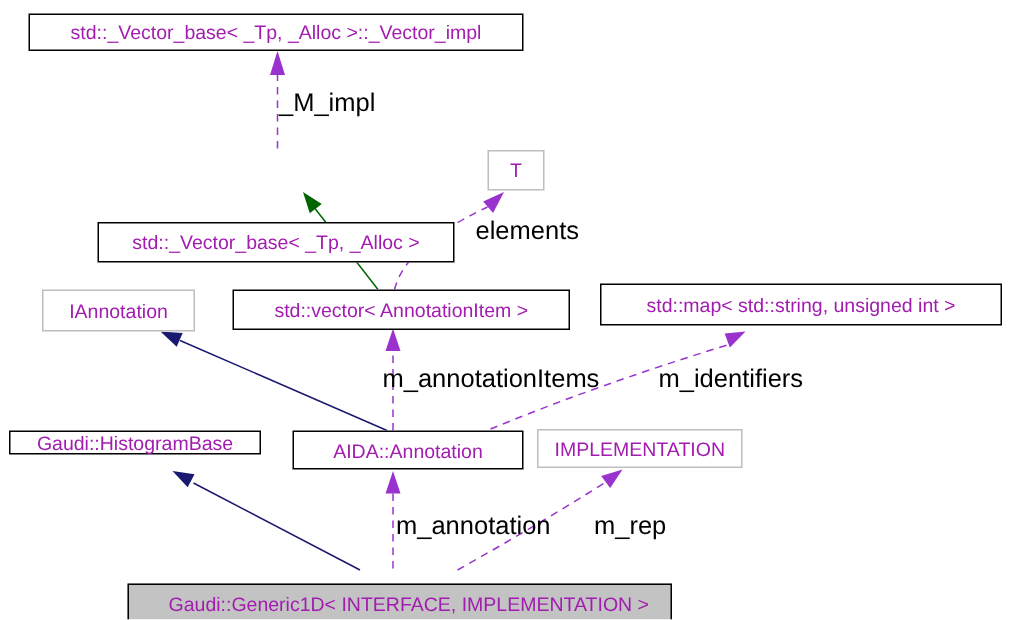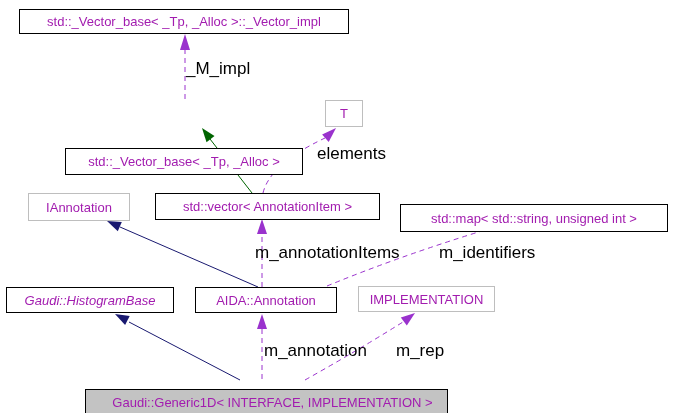--- a/index.html
+++ b/index.html
@@ -106,25 +106,25 @@
   <div class="node" style="left:19px; top:9px; width:330px; height:25px;">std::_Vector_base&lt; _Tp, _Alloc &gt;::_Vector_impl</div>
 
   <div class="node" style="left:65px; top:100px; width:238px; height:27px;margin-top:48px;">std::_Vector_base&lt; _Tp, _Alloc &gt;</div>
 
   <div class="node external" style="left:325px; top:100px; width:38px; height:27px;">T</div>
 
   <div class="node external" style="left:28px; top:193px; width:102px; height:28px;">IAnnotation</div>
 
   <div class="node" style="left:155px; top:193px; width:225px; height:27px;">std::vector&lt; AnnotationItem &gt;</div>
 
-  <div class="node" style="left:400px; top:204px; width:268px; height:28px;">std::map&lt; std::string, unsigned int &gt;</div>
+  <div class="node" style="left:400px; top:189px; width:268px; height:28px;">std::map&lt; std::string, unsigned int &gt;</div>
 
-  <div class="node" style="left:6px; top:287px; width:168px; height:26px;font-style:italic;">Gaudi::HistogramBase</div>
+  <div class="node" style="left:6px; top:287px; width:168px; height:16px;">Gaudi::HistogramBase</div>
 
-  <div class="node" style="left:195px; top:287px; width:142px; height:26px;">AIDA::Annotation</div>
+  <div class="node" style="left:195px; top:287px; width:154px; height:26px;">AIDA::Annotation</div>
 
   <div class="node external" style="left:358px; top:286px; width:137px; height:26px;">IMPLEMENTATION</div>
 
   <div class="node focus" style="left:85px; top:389px; width:363px; height:27px;padding-left:12px;">Gaudi::Generic1D&lt; INTERFACE, IMPLEMENTATION &gt;</div>
 
   <div class="edge-label" style="left:186px; top:61px;">_M_impl</div>
 
   <div class="edge-label" style="left:317px; top:146px;">elements</div>
 
   <div class="edge-label" style="left:255px; top:245px;">m_annotationItems</div>

